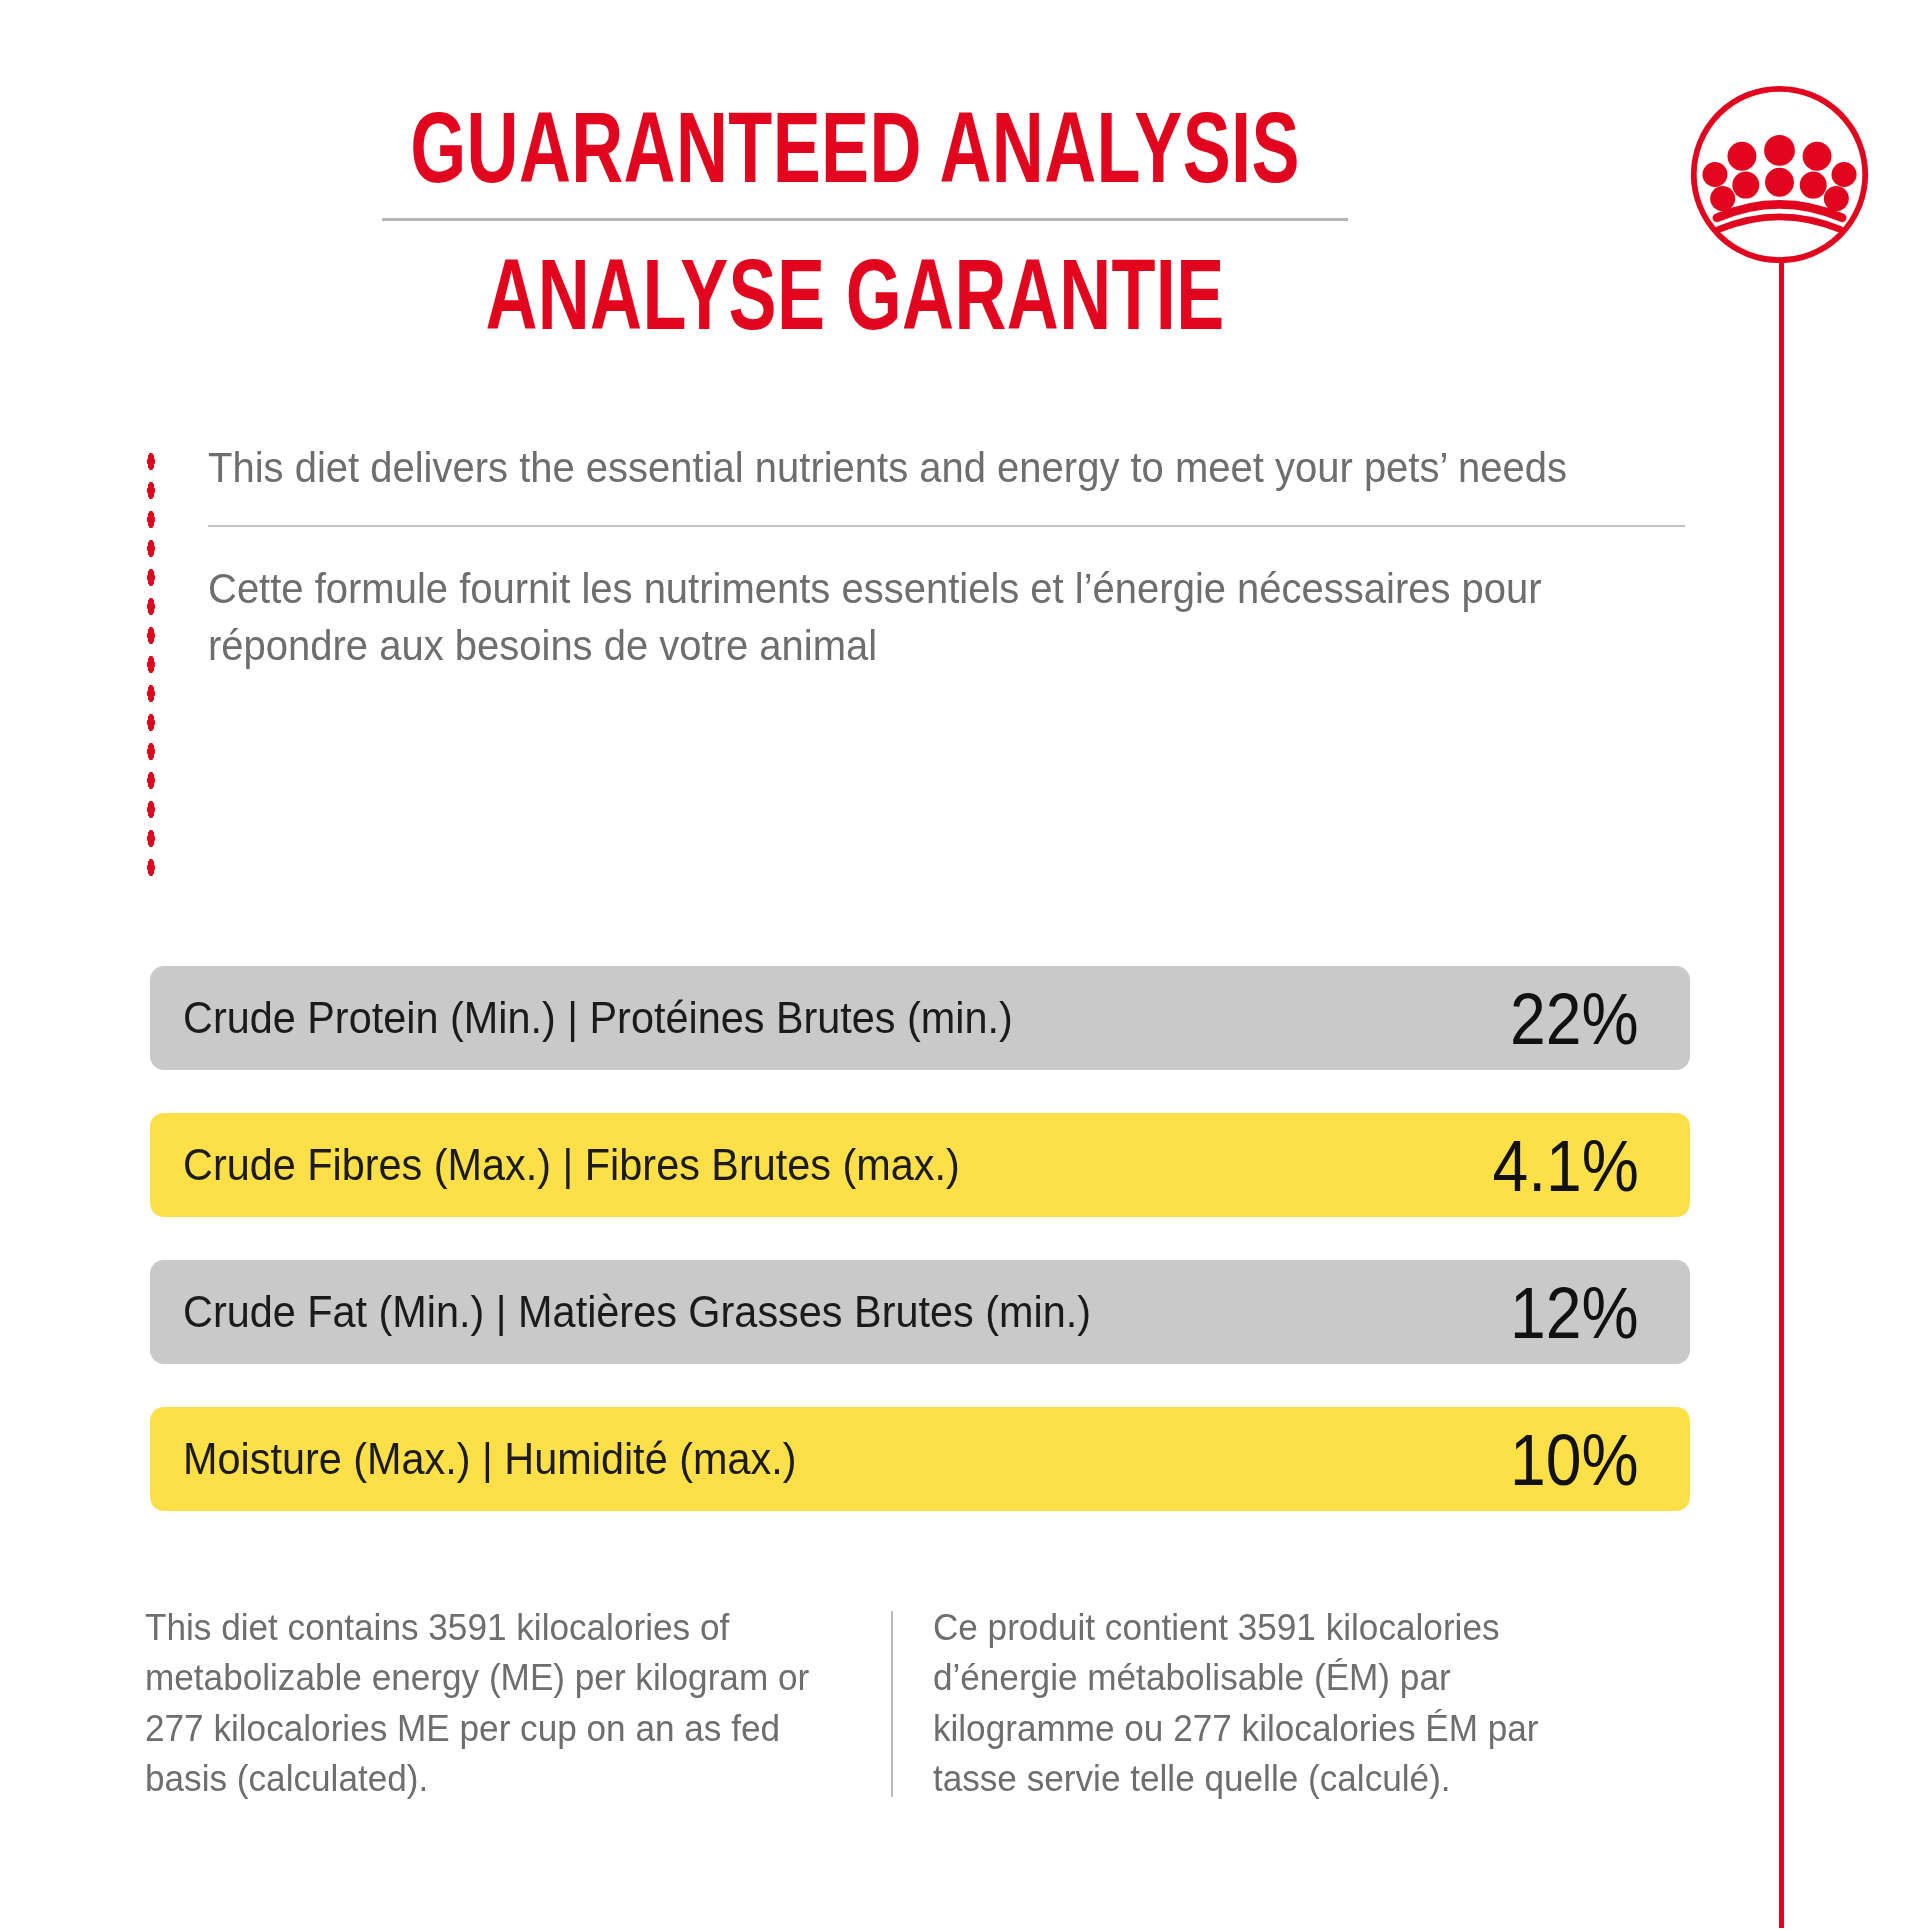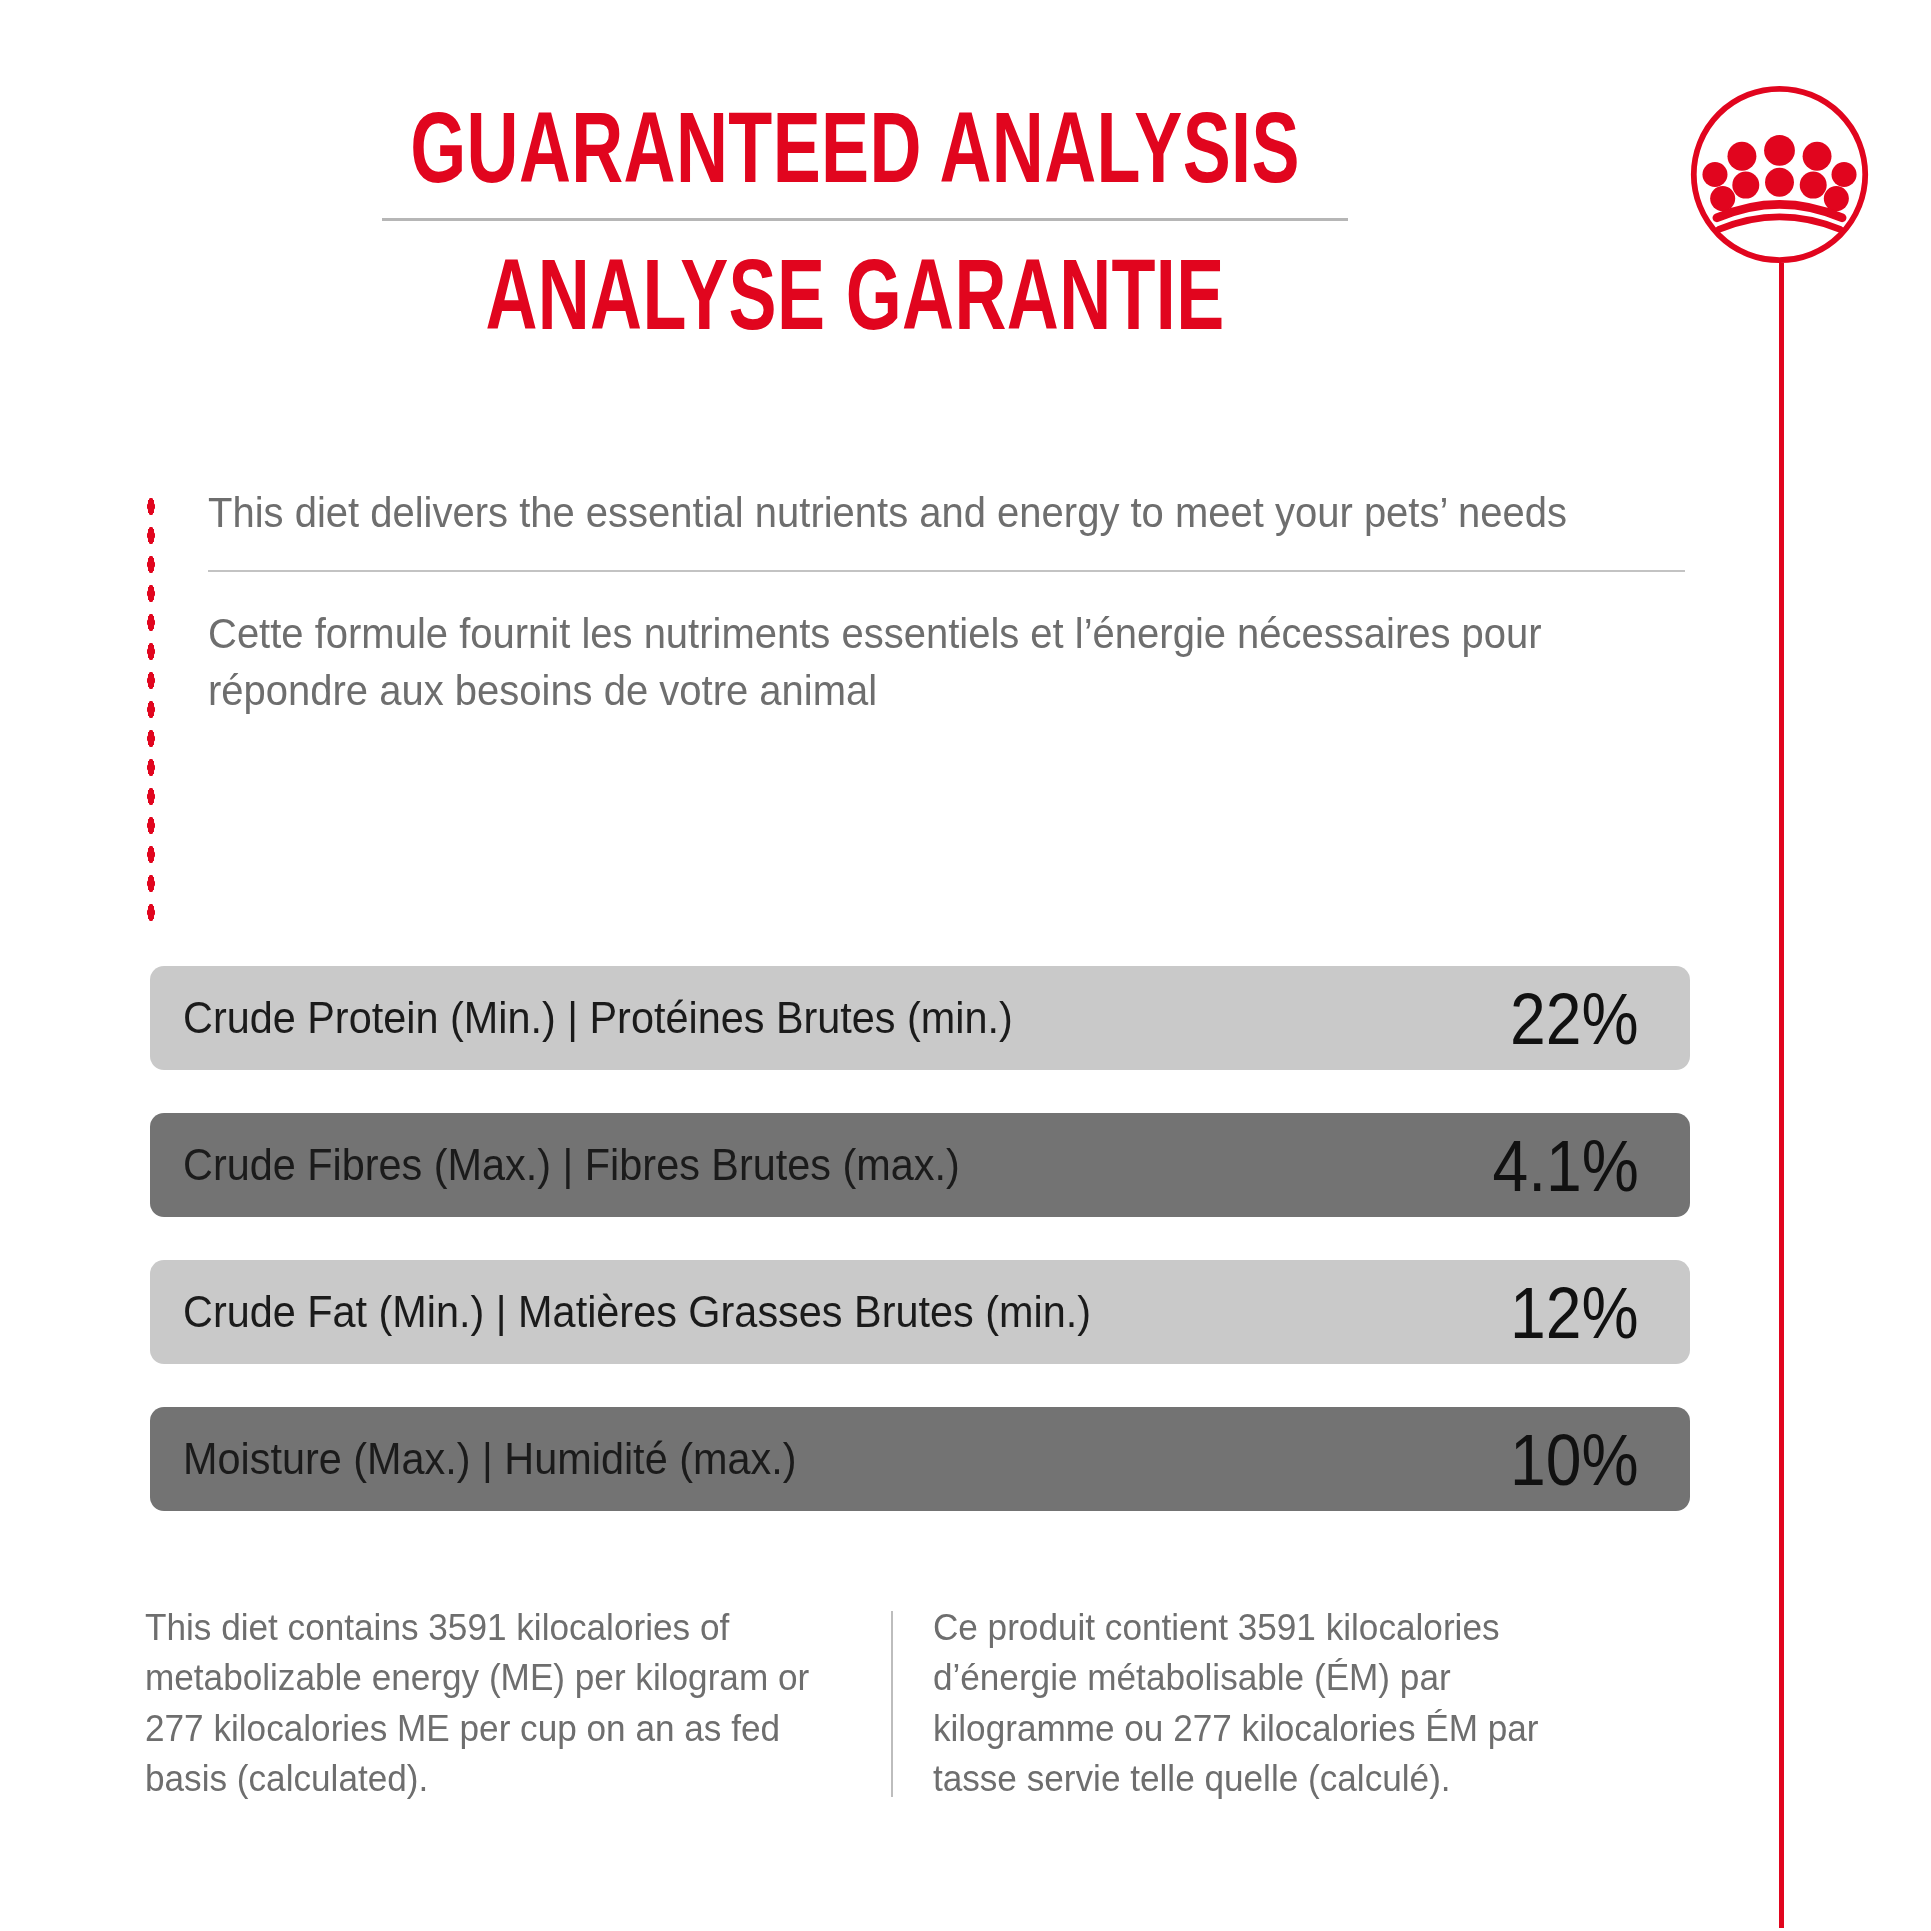--- a/index.html
+++ b/index.html
@@ -54,21 +54,20 @@
     position:relative;
     left:9.7px;
   }
   #headline-fr{ padding-top:5.8px; }
 
   
   #intro-zone{
     position:absolute;
     left:145px; top:439px;
     width:1545px;
-    margin-top:45px;
   }
   #dotted-rail{
     position:absolute;
     left:0px; top:7.7px;
     width:11.6px; height:434px;
     background-image:radial-gradient(#E1051E 42%, transparent 44%);
     background-size:11.6px 29px;
     background-repeat:repeat-y;
   }
   .intro-text{
@@ -97,21 +96,21 @@
   .nutrient-row{
     height:104px;
     border-radius:14px;
     display:flex;
     align-items:center;
     margin-bottom:43px;
     padding:0 33px 0 33px;
     box-sizing:border-box;
   }
   .nutrient-row.shade-dark{ background:#c9c9c9; }
-  .nutrient-row.shade-light{ background:#737373; }
+  .nutrient-row.shade-light{ background:#fde047; }
   .nutrient-label{
     color:#1b1b1b;
     font-size:45px;
     white-space:nowrap;
     transform:scaleX(0.92);
     transform-origin:left center;
     flex:0 0 auto;
   }
   .nutrient-spacer{ flex:1 1 auto; }
   .nutrient-value{

